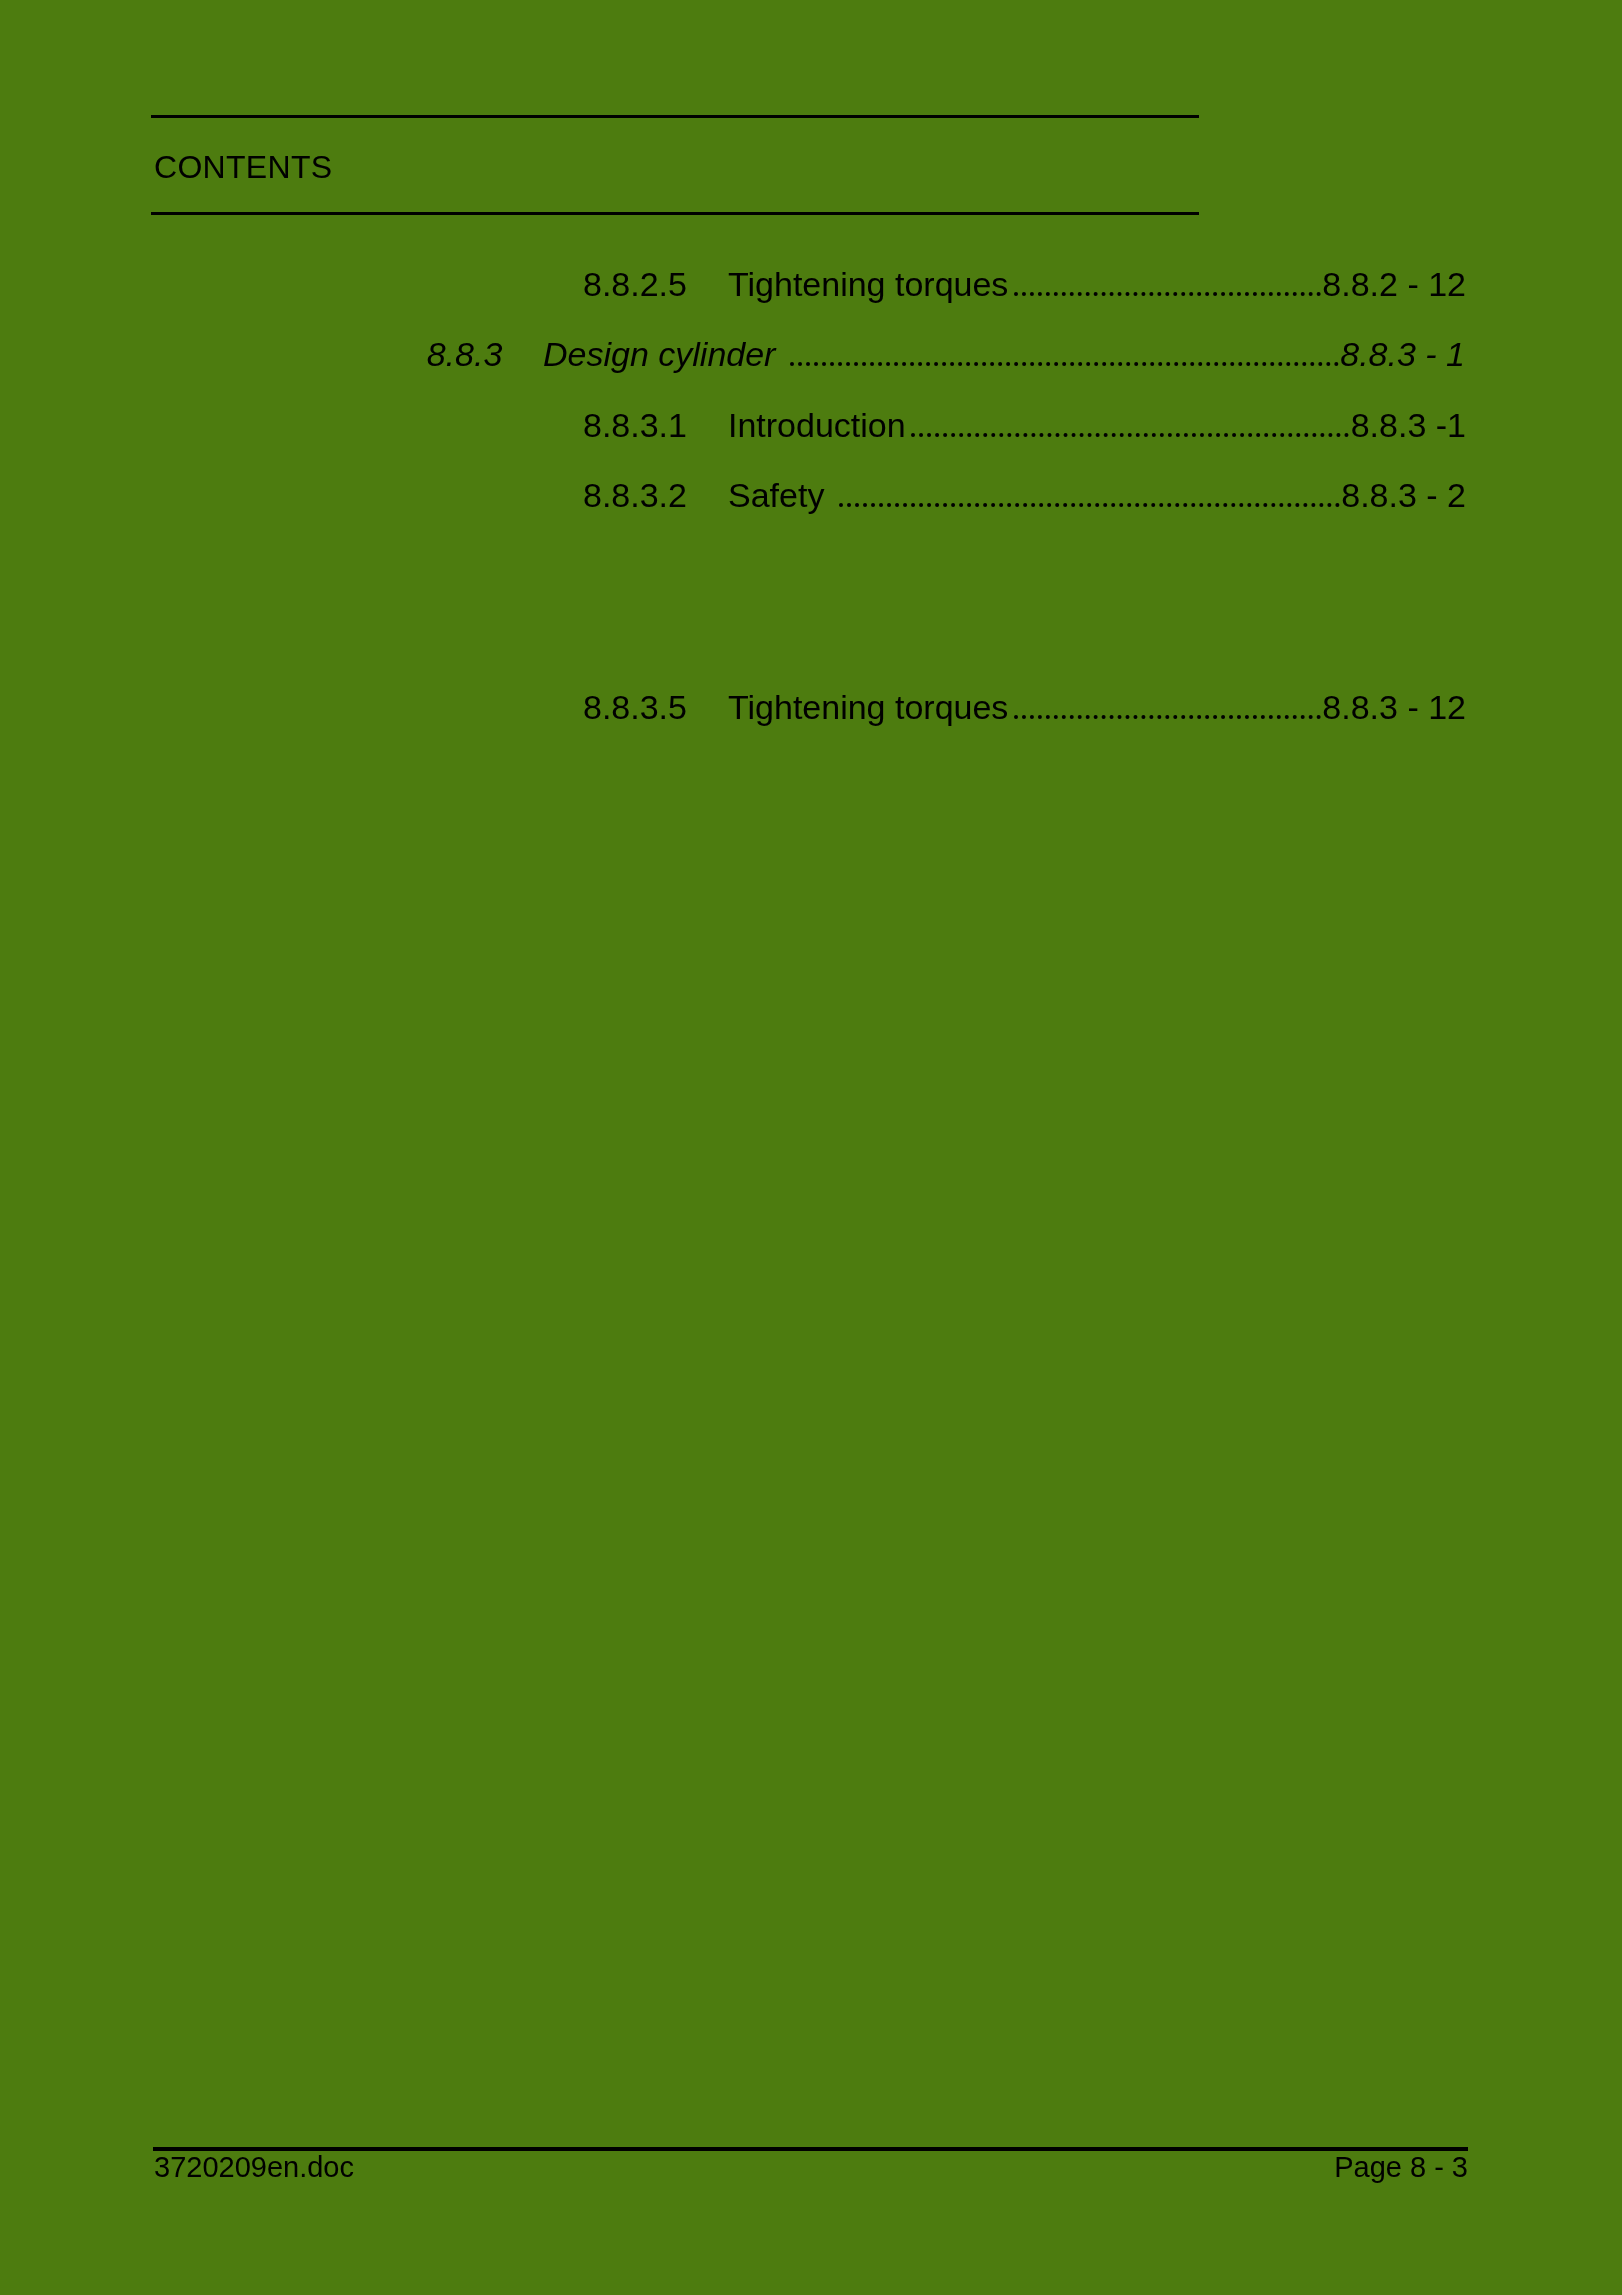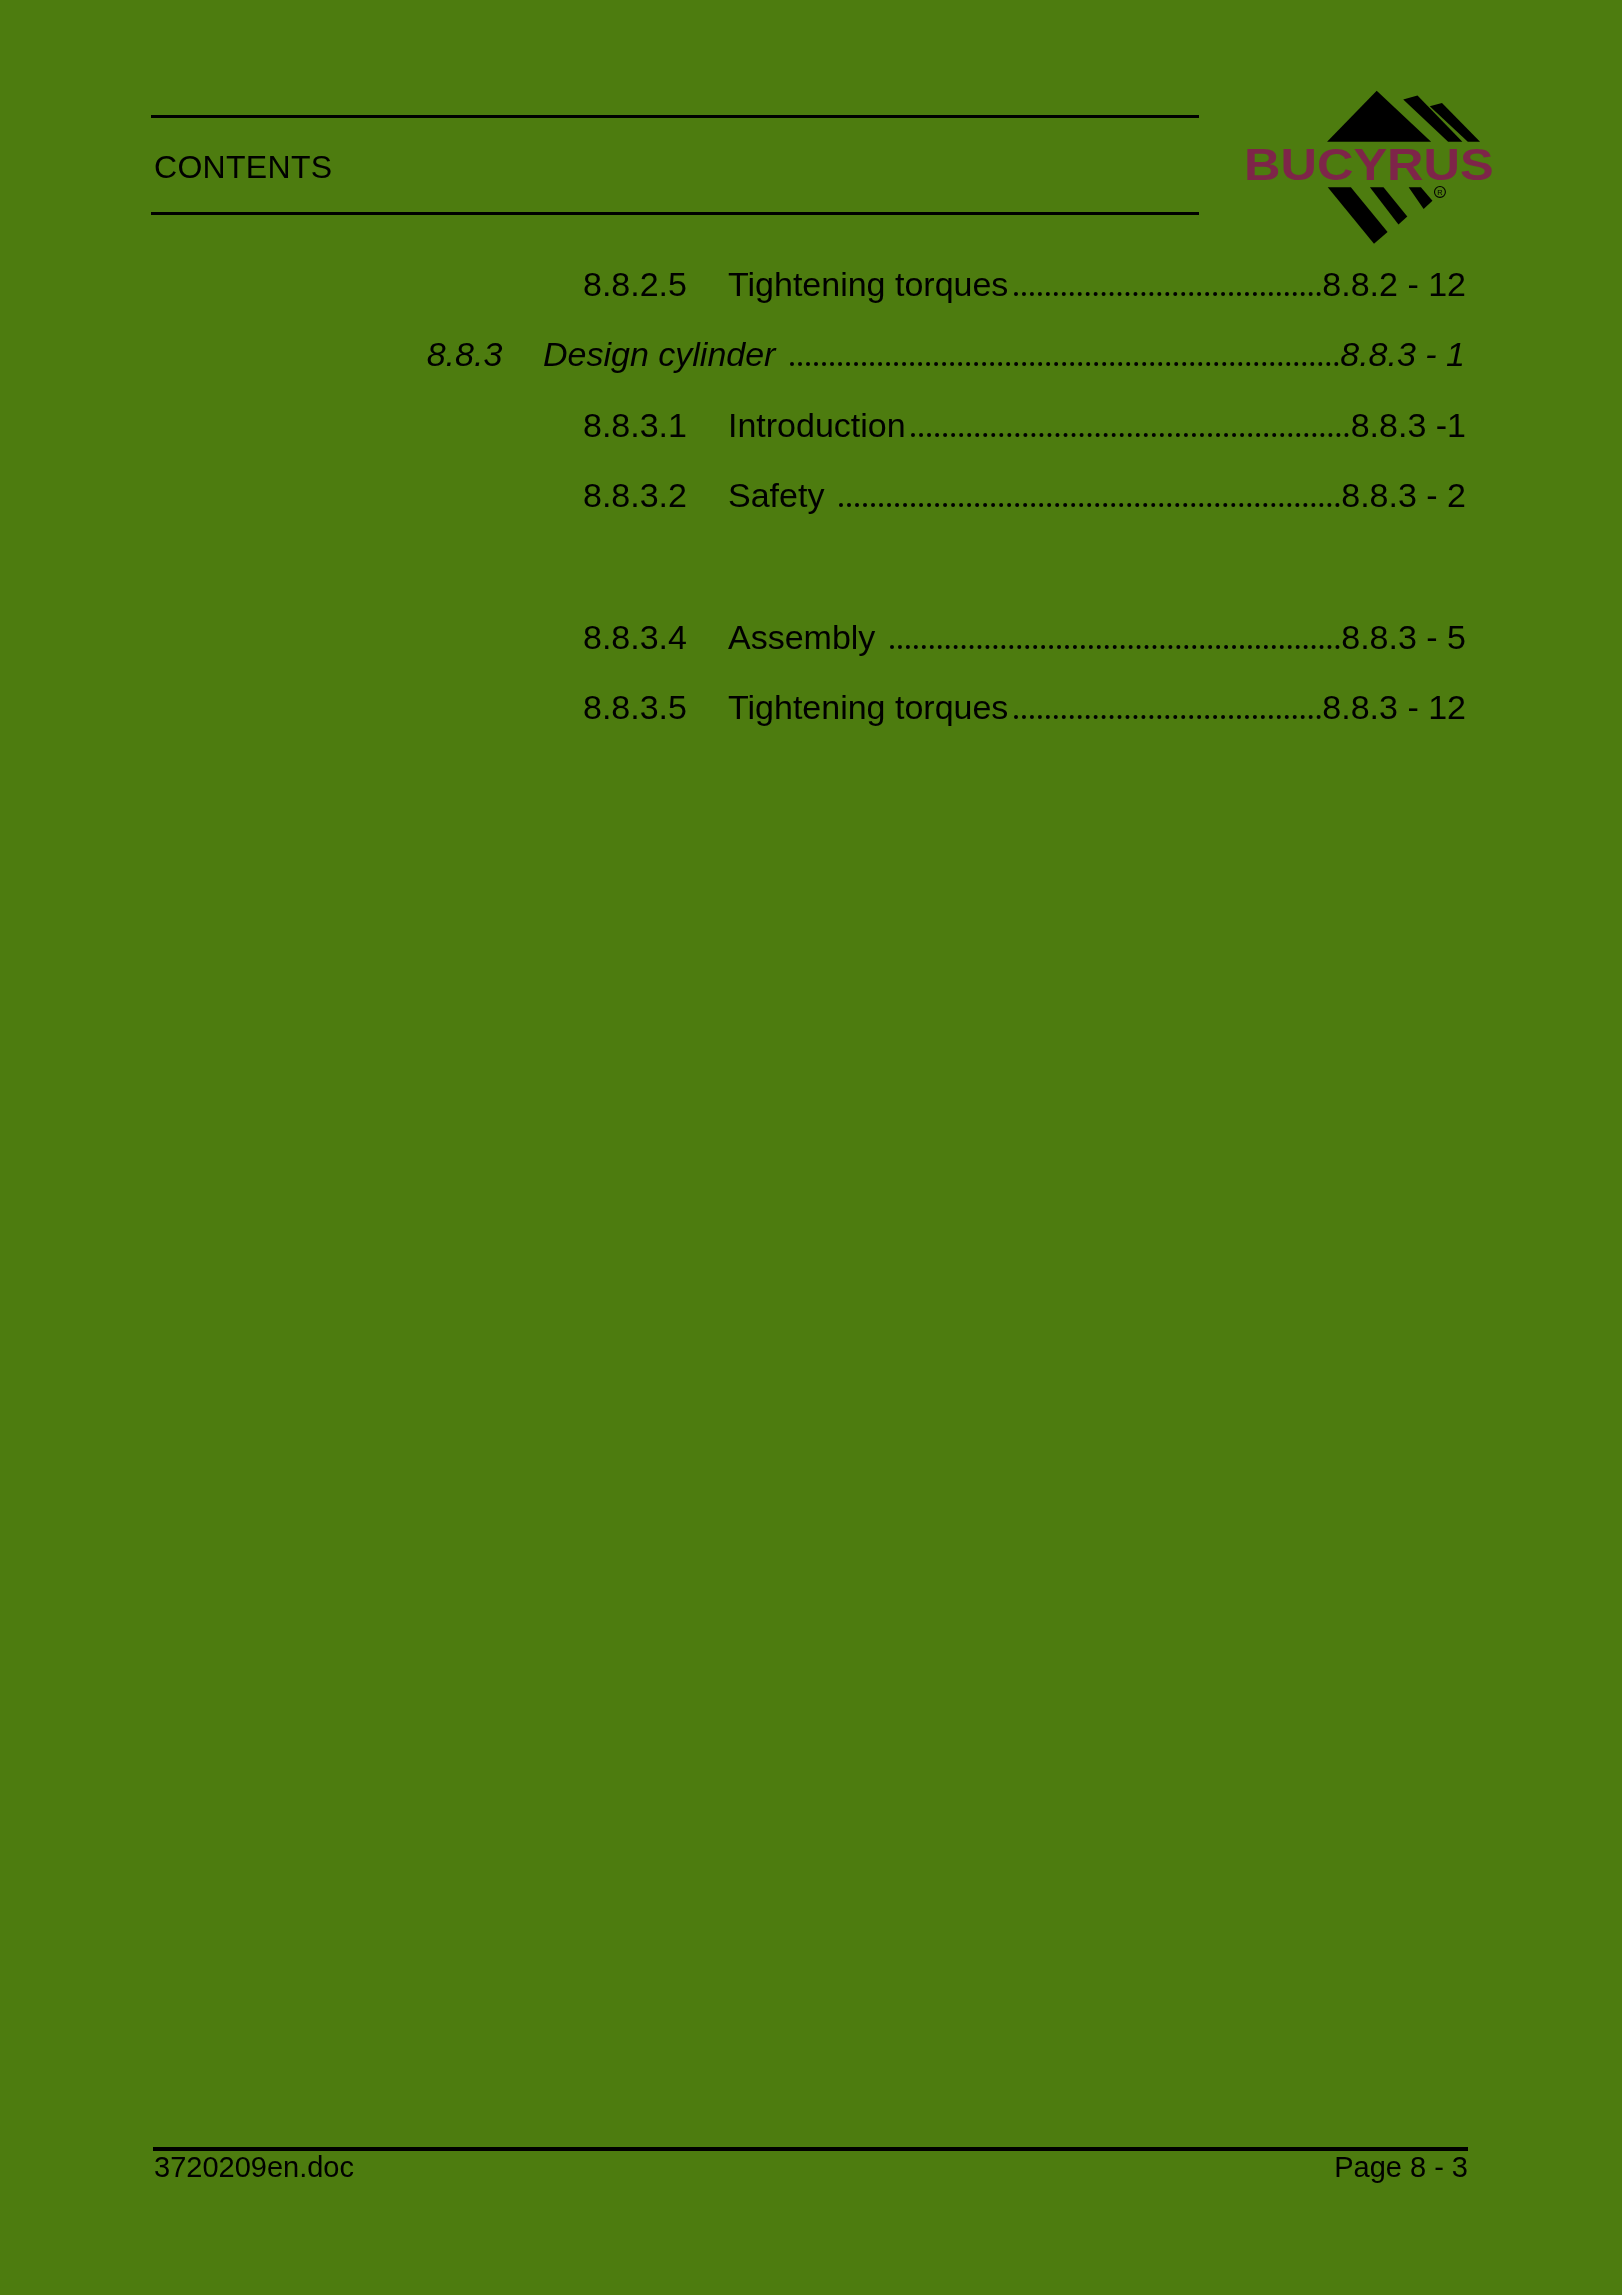--- a/index.html
+++ b/index.html
@@ -82,37 +82,20 @@
 <body>
 
 <div class="page">
 
   <div class="rule rule-header-top"></div>
 
   <div class="contents-title">CONTENTS</div>
 
   <div class="rule rule-header-bottom"></div>
 
-  <div class="logo">
-    <svg width="307" height="204" viewBox="0 0 450 300" xmlns="http://www.w3.org/2000/svg">
-
-      <polygon points="167,98 240,23 320,98" fill="#000000"></polygon>
-      <polygon points="279,36 300,30 366,98 345,98" fill="#000000"></polygon>
-      <polygon points="318,46 336,41 392,98 374,98" fill="#000000"></polygon>
-
-      <text x="45" y="155" font-family="Liberation Sans, sans-serif" font-weight="bold" font-size="64" fill="#7e2549" textLength="367" lengthAdjust="spacingAndGlyphs">BUCYRUS</text>
-
-      <polygon points="168,165 202,165 256,231 236,248" fill="#000000"></polygon>
-      <polygon points="230,165 250,165 285,208 272,220" fill="#000000"></polygon>
-      <polygon points="287,165 305,165 322,185 309,197" fill="#000000"></polygon>
-
-      <circle cx="333" cy="172" r="8" fill="none" stroke="#000000" stroke-width="1.6"></circle>
-      <text x="333" y="176" font-family="Liberation Sans, sans-serif" font-size="11" text-anchor="middle" fill="#000000">R</text>
-    </svg>
-  </div>
 
   <div class="toc-row lvl3" style="top:267px">
     <span class="num">8.8.2.5</span>
     <span class="title">Tightening torques</span>
     <span class="leader"></span>
     <span class="pageref">8.8.2 - 12</span>
   </div>
 
   <div class="toc-row lvl2" style="top:337px">
     <span class="num">8.8.3</span>
@@ -129,26 +112,20 @@
   </div>
 
   <div class="toc-row lvl3" style="top:478px">
     <span class="num">8.8.3.2</span>
     <span class="title">Safety </span>
     <span class="leader"></span>
     <span class="pageref">8.8.3 - 2</span>
   </div>
 
 
-  <div class="toc-row lvl3" style="top:620px">
-    <span class="num">8.8.3.4</span>
-    <span class="title">Assembly </span>
-    <span class="leader"></span>
-    <span class="pageref">8.8.3 - 5</span>
-  </div>
 
   <div class="toc-row lvl3" style="top:690px">
     <span class="num">8.8.3.5</span>
     <span class="title">Tightening torques</span>
     <span class="leader"></span>
     <span class="pageref">8.8.3 - 12</span>
   </div>
 
   <div class="rule rule-footer"></div>
 

